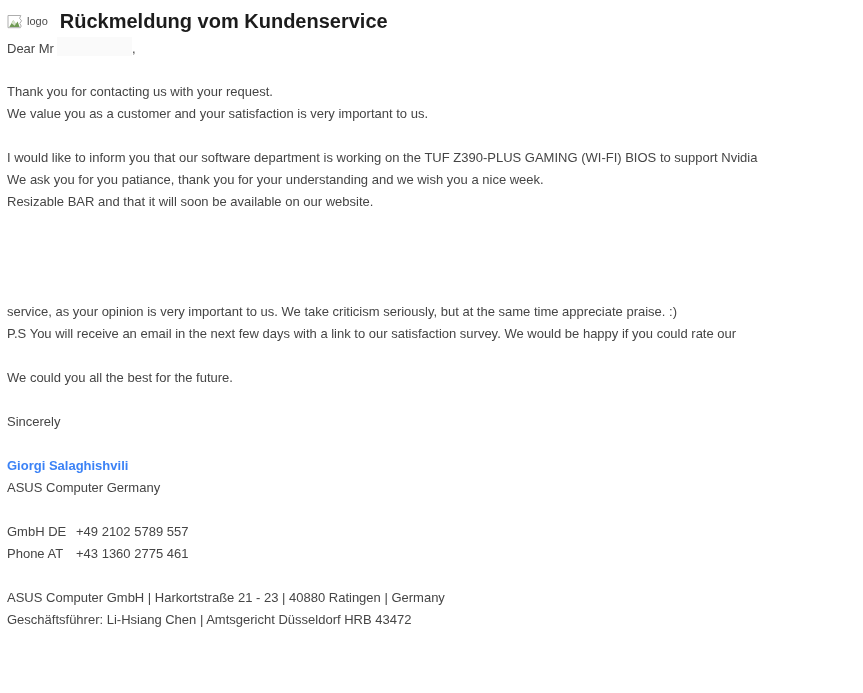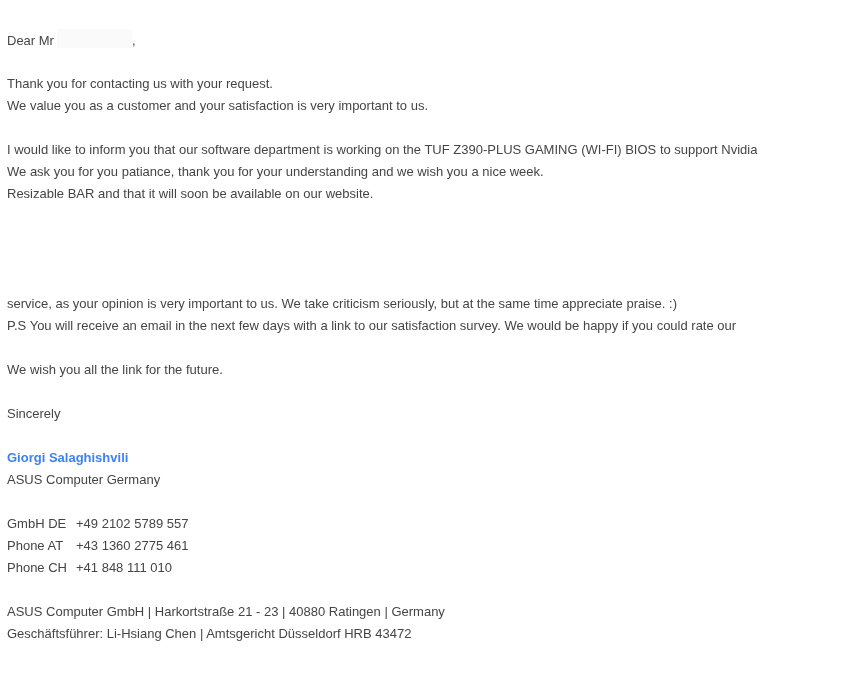--- a/index.html
+++ b/index.html
@@ -39,40 +39,51 @@
     margin: 0 0 0 12px;
     white-space: nowrap;
   }
   .line {
     font-size: 13px;
     line-height: 22px;
     height: 22px;
     white-space: nowrap;
   }
   .blank { height: 22px; }
-  .salutation { margin-top: 21px; }
+  .salutation { margin-top: 3px; }
   .redacted {
     display: inline-block;
     width: 75px;
     height: 19px;
     background: #fafafa;
     vertical-align: text-bottom;
     margin-left: 3px;
   }
   .bold { font-weight: bold; color: #3b82f6; }
   .phone-label {
     display: inline-block;
     min-width: 69px;
   }
 </style>
 </head>
 <body>
 
 <div class="page">
 
+  <div class="header">
+    <span class="img-placeholder">
+      <svg width="19" height="15" viewBox="0 0 19 15" aria-hidden="true">
+        <path d="M1 1.5 H13.8 L12.6 4.4 L14.6 6.8 L12.8 9.4 L14.2 12 L13.4 13.7 H1 Z" fill="#ffffff" stroke="#aeaeae" stroke-width="1"></path>
+        <path d="M2.3 13 L6.2 6.3 L9 9.8 L10.6 7.6 L12.6 13 Z" fill="#6f9a54"></path>
+        <path d="M6.2 6.3 L9 9.8 L7.6 11.7 L4.5 9.2 Z" fill="#d8e4cc"></path>
+      </svg>
+      <span class="alt-text">logo</span>
+    </span>
+    <h1 class="title">Rückmeldung vom Kundenservice</h1>
+  </div>
 
   <div class="line salutation"><span>Dear Mr</span><span class="redacted"></span><span>,</span></div>
 
   <div class="line blank"></div>
 
   <div class="line">Thank you for contacting us with your request.</div>
   <div class="line">We value you as a customer and your satisfaction is very important to us.</div>
 
   <div class="line blank"></div>
 
@@ -85,35 +96,34 @@
 
 
   <div class="line blank"></div>
   <div class="line blank"></div>
 
   <div class="line">service, as your opinion is very important to us. We take criticism seriously, but at the same time appreciate praise. :)</div>
   <div class="line">P.S You will receive an email in the next few days with a link to our satisfaction survey. We would be happy if you could rate our</div>
 
   <div class="line blank"></div>
 
-  <div class="line">We wish you all the link for the future.</div>
+  <div class="line">We could you all the best for the future.</div>
 
   <div class="line blank"></div>
 
   <div class="line">Sincerely</div>
 
   <div class="line blank"></div>
 
   <div class="line bold">Giorgi Salaghishvili</div>
   <div class="line">ASUS Computer Germany</div>
 
   <div class="line blank"></div>
 
   <div class="line"><span class="phone-label">GmbH DE</span><span>+49 2102 5789 557</span></div>
   <div class="line"><span class="phone-label">Phone AT</span><span>+43 1360 2775 461</span></div>
-  <div class="line"><span class="phone-label">Phone CH</span><span>+41 848 111 010</span></div>
 
   <div class="line blank"></div>
 
   <div class="line">ASUS Computer GmbH | Harkortstraße 21 - 23 | 40880 Ratingen | Germany</div>
   <div class="line">Geschäftsführer: Li-Hsiang Chen | Amtsgericht Düsseldorf HRB 43472</div>
 
 </div>
 
 </body></html>

